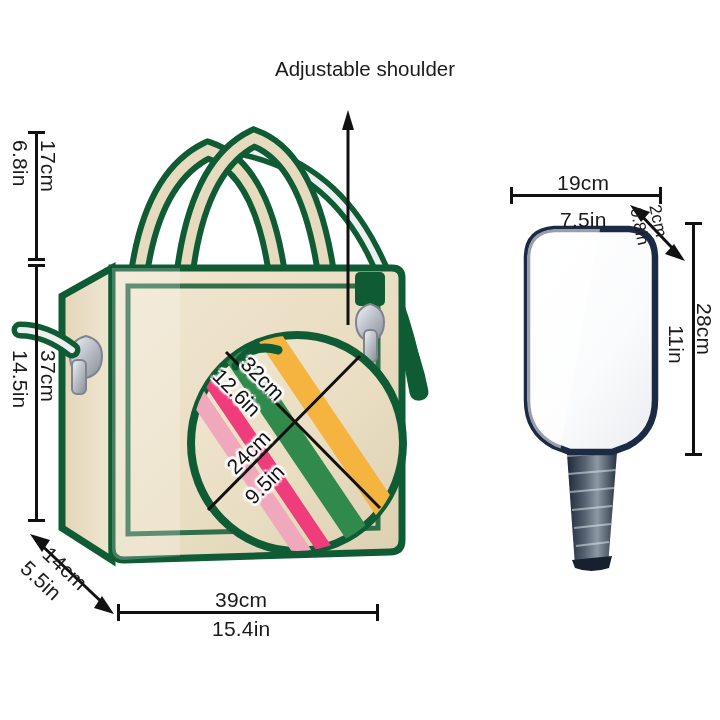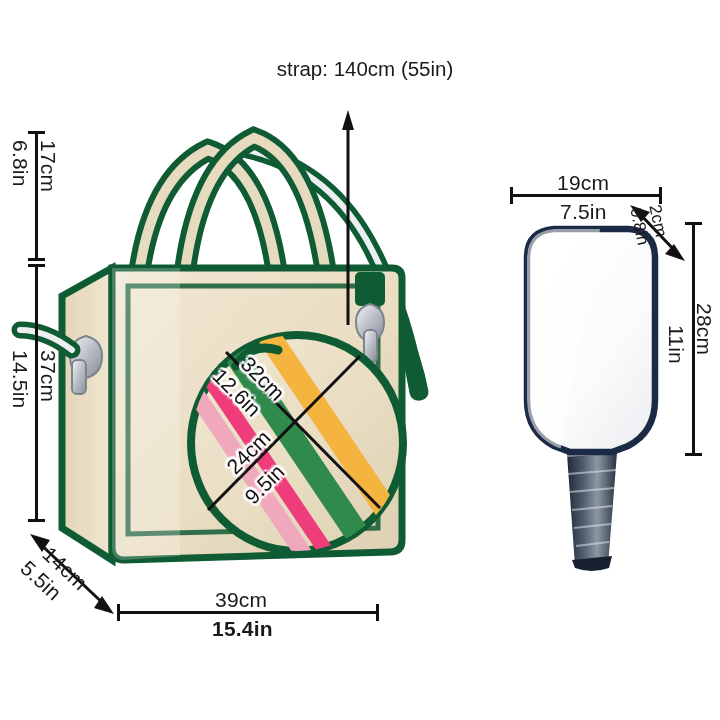--- a/index.html
+++ b/index.html
@@ -230,36 +230,36 @@
   <div class="dim-text vert" style="left:60px; top:350px; transform:rotate(90deg);">37cm</div>
   <div class="dim-text vert" style="left:32px; top:350px; transform:rotate(90deg);">14.5in</div>
 
   <div class="dim-text" style="left:54px; top:542px; transform:rotate(43deg); transform-origin:0 0;">14cm</div>
   <div class="dim-text" style="left:32px; top:556px; transform:rotate(43deg); transform-origin:0 0;">5.5in</div>
 
   <div class="dim-line-h" style="left:117px; top:611px; width:262px;"></div>
   <div class="cap-v" style="left:117px; top:604px;"></div>
   <div class="cap-v" style="left:376px; top:604px;"></div>
   <div class="dim-text" style="left:215px; top:588px;text-align:right;">39cm</div>
-  <div class="dim-text" style="left:212px; top:617px;font-weight:bold;">15.4in</div>
+  <div class="dim-text" style="left:212px; top:617px;">15.4in</div>
 
   <div class="label-outlined" style="left:253px; top:352px; transform:rotate(45deg); transform-origin:0 0;">32cm</div>
   <div class="label-outlined" style="left:225px; top:364px; transform:rotate(45deg); transform-origin:0 0;">12.6in</div>
   <div class="label-outlined" style="left:222px; top:462px; transform:rotate(-45deg); transform-origin:0 0;">24cm</div>
   <div class="label-outlined" style="left:240px; top:492px; transform:rotate(-45deg); transform-origin:0 0;">9.5in</div>
 
   <div class="callout" style="left:240px; top:55px; width:250px;">
-    <div>strap: 140cm (55in)</div>
+    <div>Adjustable shoulder</div>
   </div>
 
   <div class="dim-line-h" style="left:510px; top:194px; width:152px;"></div>
   <div class="cap-v" style="left:510px; top:187px;"></div>
   <div class="cap-v" style="left:659px; top:187px;"></div>
   <div class="dim-text" style="left:557px; top:171px;text-align:right;">19cm</div>
-  <div class="dim-text" style="left:560px; top:200px;">7.5in</div>
+  <div class="dim-text" style="left:560px; top:208px;">7.5in</div>
 
   <div class="dim-text" style="left:664px; top:203px; font-size:17px; transform:rotate(78deg); transform-origin:0 0;">2cm</div>
   <div class="dim-text" style="left:645px; top:206px; font-size:17px; transform:rotate(78deg); transform-origin:0 0;">0.8in</div>
 
   <div class="dim-line-v" style="left:692px; top:222px; height:234px;"></div>
   <div class="cap-h" style="left:685px; top:222px;"></div>
   <div class="cap-h" style="left:685px; top:453px;"></div>
   <div class="dim-text vert" style="left:716px; top:303px; transform:rotate(90deg);">28cm</div>
   <div class="dim-text vert" style="left:688px; top:325px; transform:rotate(90deg);">11in</div>
 

